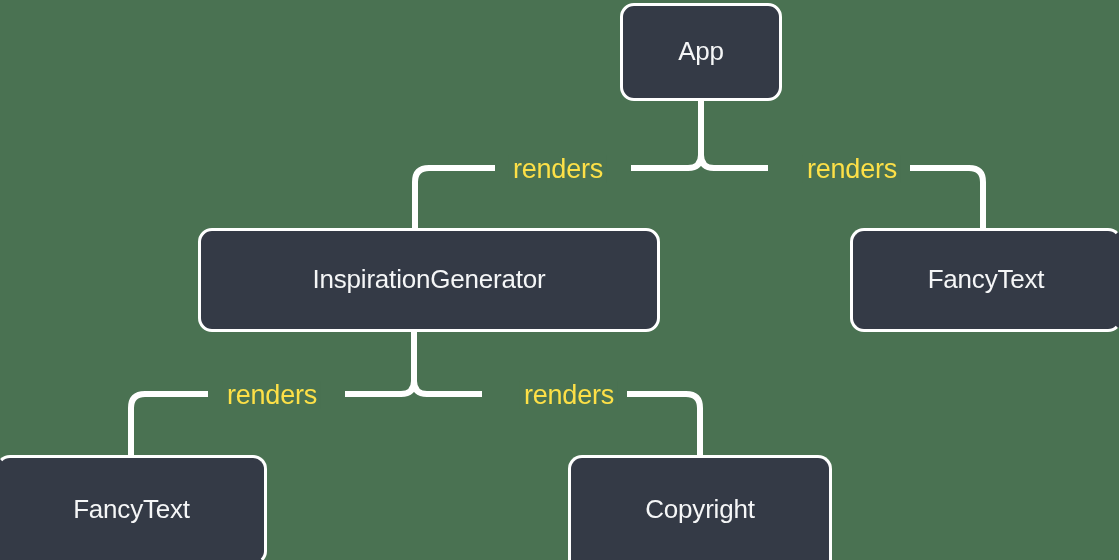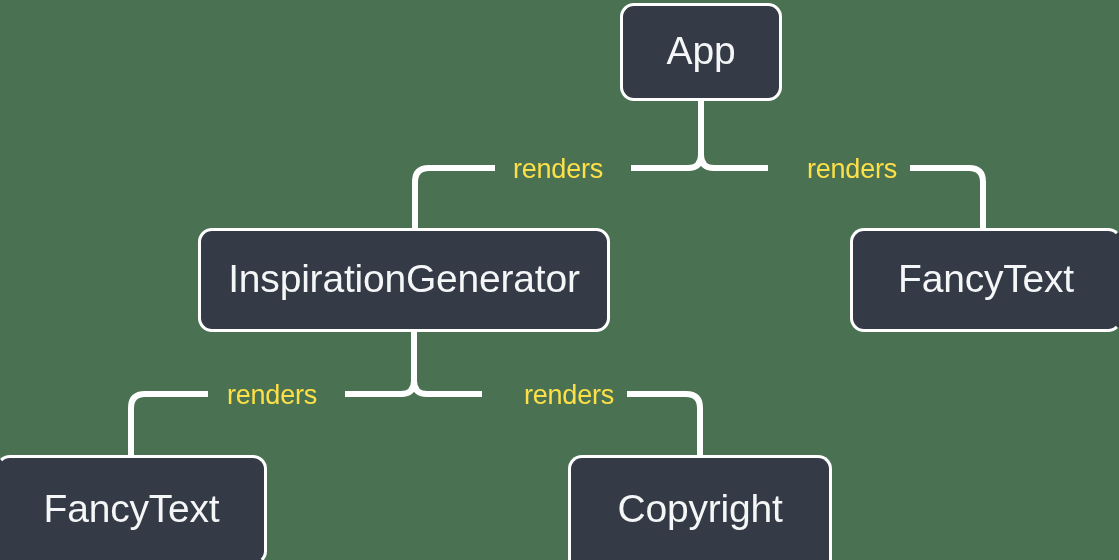--- a/index.html
+++ b/index.html
@@ -30,21 +30,21 @@
   .node {
     position: absolute;
     box-sizing: border-box;
     background: #343a46;
     border: 3px solid #ffffff;
     border-radius: 14px;
     display: flex;
     align-items: center;
     justify-content: center;
     color: #f5f6f7;
-    font-size: 39px;
+    font-size: 26px;
     font-weight: 400;
     letter-spacing: -0.2px;
     white-space: nowrap;
     z-index: 2;
   }
   .node-label {
     display: block;
     line-height: 1;
     padding-bottom: 3px;
   }
@@ -103,21 +103,21 @@
       <path d="M 208 394 L 145 394 Q 131 394 131 408 L 131 458"></path>
 
       <path d="M 627 394 L 686 394 Q 700 394 700 408 L 700 458"></path>
     </g>
   </svg>
 
   <div class="node" id="node-app" style="left:620px; top:3px; width:162px; height:98px;">
     <span class="node-label">App</span>
   </div>
 
-  <div class="node" id="node-inspiration-generator" style="left:198px; top:228px; width:412px; height:104px;">
+  <div class="node" id="node-inspiration-generator" style="left:198px; top:228px; width:462px; height:104px;">
     <span class="node-label">InspirationGenerator</span>
   </div>
 
   <div class="node" id="node-fancytext-right" style="left:850px; top:228px; width:272px; height:104px;">
     <span class="node-label">FancyText</span>
   </div>
 
   <div class="node" id="node-fancytext-left" style="left:-4px; top:455px; width:271px; height:110px;">
     <span class="node-label">FancyText</span>
   </div>

